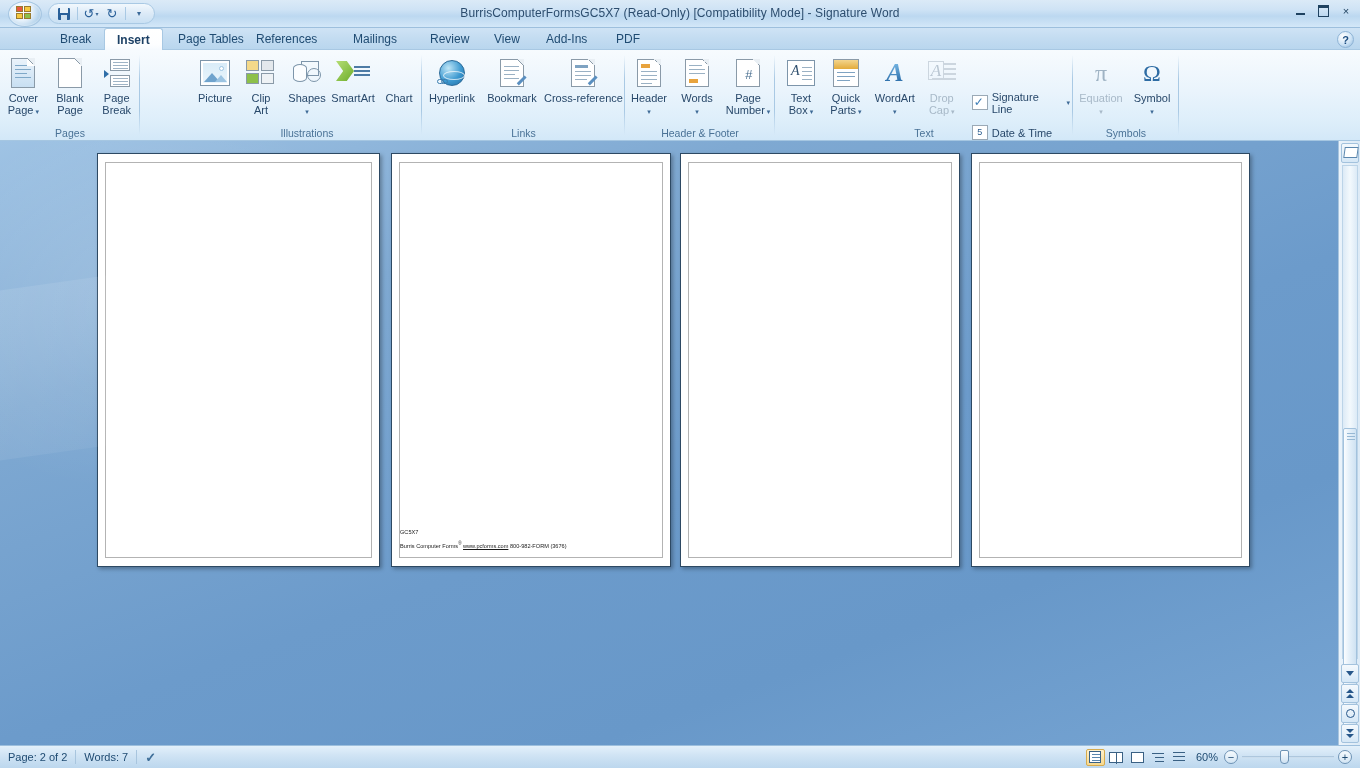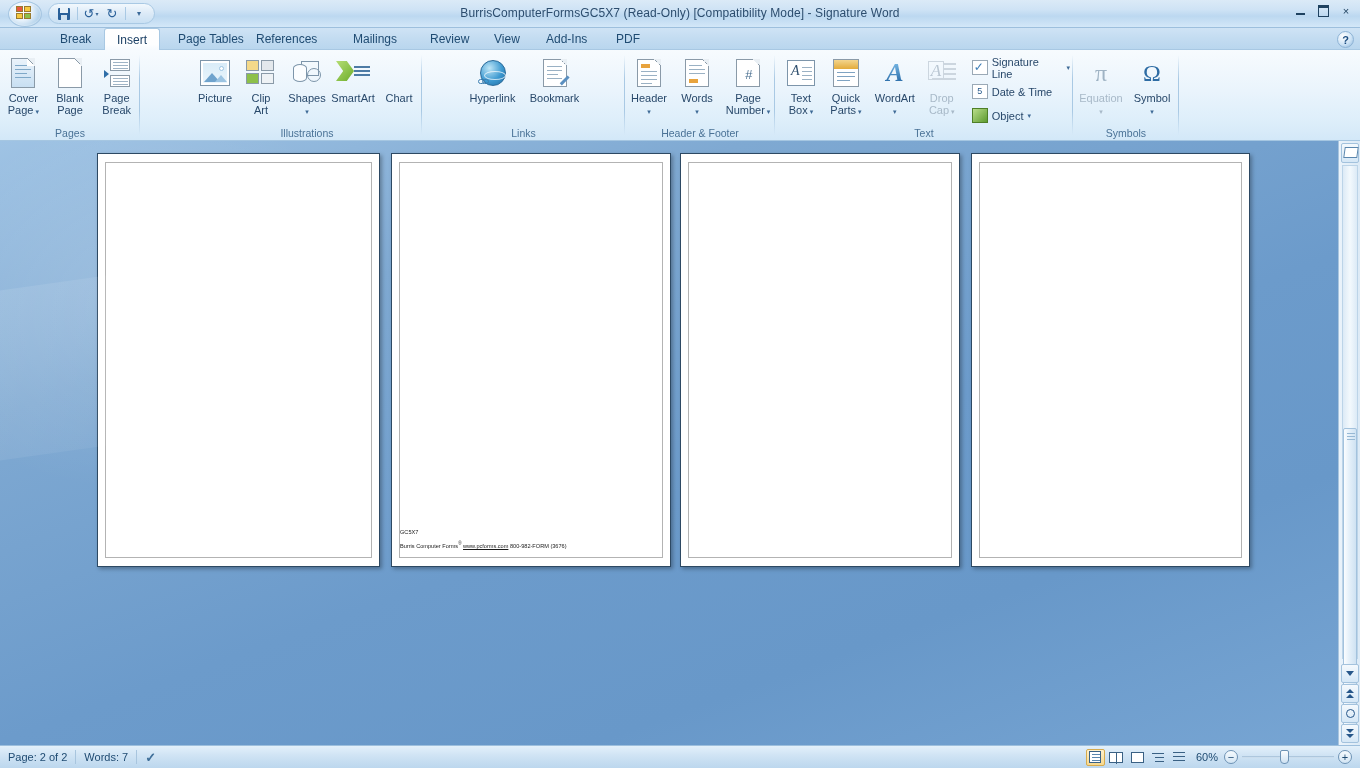--- a/index.html
+++ b/index.html
@@ -89,21 +89,21 @@
   }
   .tab {
     position: absolute; top: 0; height: 22px; line-height: 22px;
     padding: 0 12px; font-size: 12px; color: #1f4b72; cursor: default;
     white-space: nowrap;
   }
   .tab.active {
     background: linear-gradient(180deg,#ffffff 0%, #fdfeff 70%, #f4f9fe 100%);
     border: 1px solid #a8c8e3; border-bottom: none;
     border-radius: 3px 3px 0 0;
-    color: #1c4065; font-weight: normal;
+    color: #1c4065; font-weight: bold;
     height: 23px;
     text-align: right;
   }
   #helpbtn {
     position: absolute; right: 6px; top: 3px; width: 17px; height: 17px;
     border-radius: 50%;
     background: radial-gradient(circle at 35% 30%, #ffffff, #cfe4f6 55%, #8cb6db 100%);
     border: 1px solid #8fb4d6;
     color: #1c4d80; font-size: 11px; font-weight: bold;
     display:flex; align-items:center; justify-content:center;
@@ -548,20 +548,32 @@
             <span class="docico">
           <i class="ln" style="top:6px;width:15px"></i>
               <i class="ln" style="top:10px;width:15px"></i>
           <i class="ln" style="top:14px;width:11px"></i>
               <i class="ln" style="top:18px;width:15px"></i>
           <i class="pen"></i>
         </span>
           </div>
         <div class="bl"><span>Bookmark</span></div>
       </div>
+      <div class="bigbtn" style="width:86px">
+        <div class="bi">
+            <span class="docico">
+          <i class="ln" style="top:5px;width:13px;height:3px;background:#7fa3c2"></i>
+          <i class="ln" style="top:11px;width:16px"></i>
+              <i class="ln" style="top:15px;width:16px"></i>
+          <i class="ln" style="top:19px;width:12px"></i>
+              <i class="pen"></i>
+        </span>
+          </div>
+        <div class="bl"><span>Cross-reference</span></div>
+      </div>
     </div>
     <div class="group-label">Links</div>
     <div class="group-sep" style="right:0"></div>
   </div>
 
   <div class="group" style="left:625px; width:150px;">
     <div class="grp-items">
       <div class="bigbtn" style="width:48px">
         <div class="bi">
             <span class="docico">
@@ -638,21 +650,21 @@
           <i class="A">A</i>
               <i class="ln" style="top:3px"></i>
               <i class="ln" style="top:8px"></i>
           <i class="ln" style="top:13px"></i>
               <i class="ln" style="top:18px;width:24px;right:0"></i>
         </span>
           </div>
         <div class="bl"><span>Drop</span><br>
           <span>Cap</span><span class="dncaret" style="color:#a8b9c8"> ▾</span></div>
       </div>
-      <div style="display:flex;flex-direction:column;gap:3px;padding-top:4px;margin-left:6px;">
+      <div style="display:flex;flex-direction:column;gap:9px;padding-top:4px;margin-left:6px;margin-top:35px;">
         <div class="smallbtn">
           <span class="sml-ico sig"></span>
           <span>Signature Line</span>
           <span class="dncaret">▾</span>
         </div>
         <div class="smallbtn">
           <span class="sml-ico dt">5</span>
           <span>Date &amp; Time</span>
         </div>
         <div class="smallbtn">

